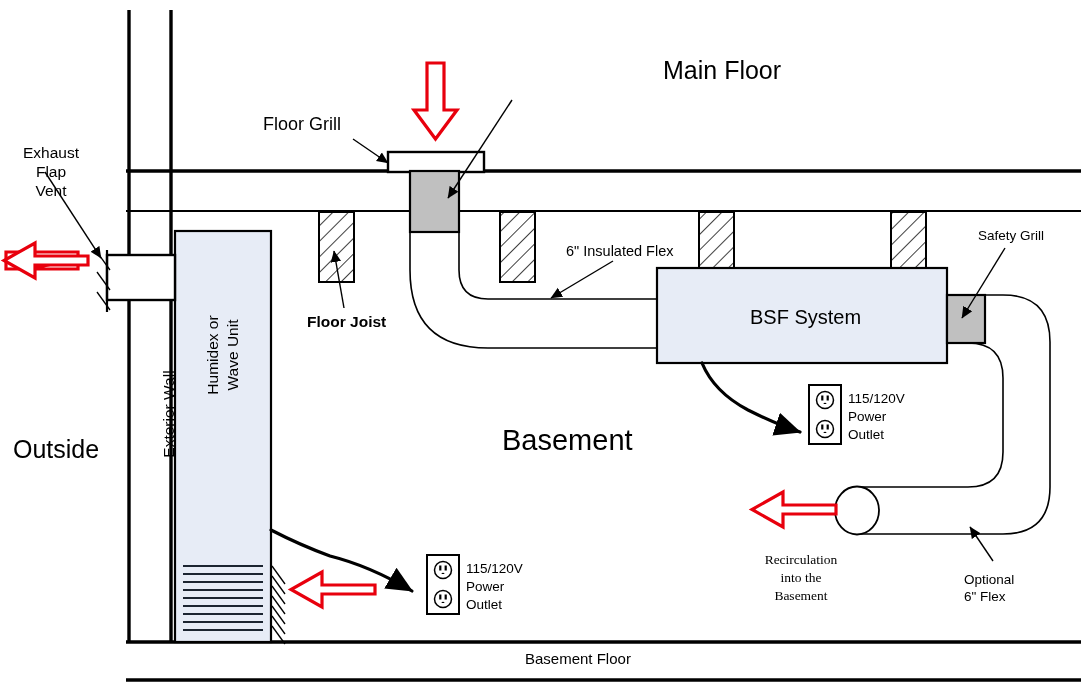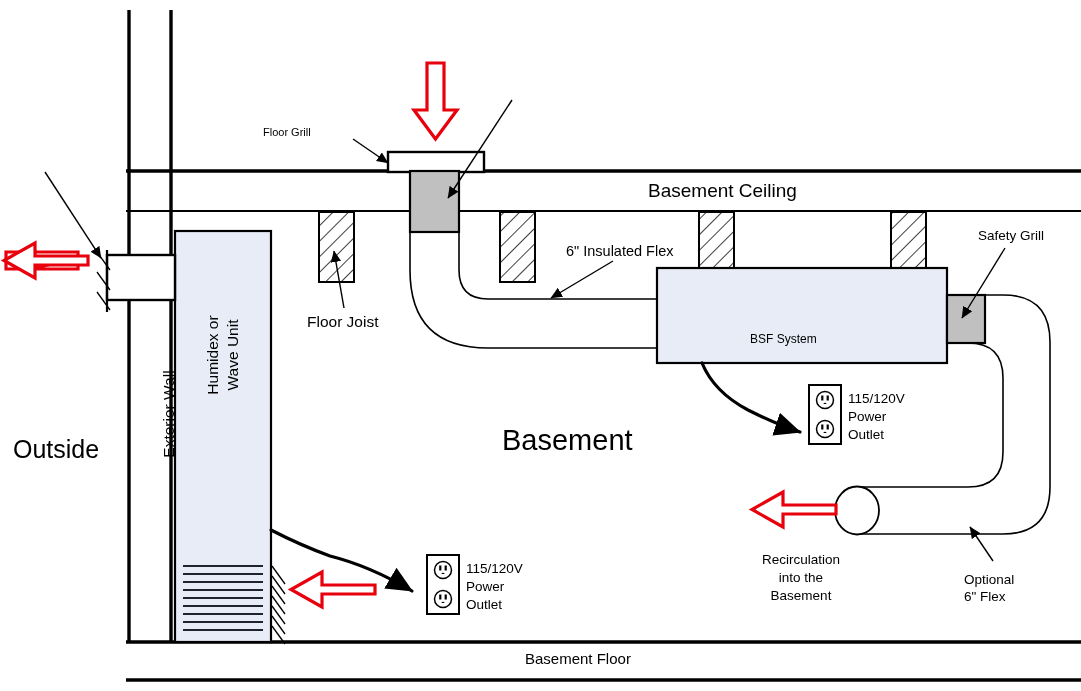--- a/index.html
+++ b/index.html
@@ -177,58 +177,63 @@
     <line class="leader" x1="353" y1="139" x2="388" y2="163" marker-end="url(#arrowSolid)"></line>
     <line class="leader" x1="512" y1="100" x2="448" y2="198" marker-end="url(#arrowSolid)"></line>
     <line class="leader" x1="45" y1="172" x2="101" y2="258" marker-end="url(#arrowSolid)"></line>
     <line class="leader" x1="344" y1="308" x2="334" y2="251" marker-end="url(#arrowSolid)"></line>
     <line class="leader" x1="613" y1="261" x2="551" y2="298" marker-end="url(#arrowSolid)"></line>
     <line class="leader" x1="1005" y1="248" x2="962" y2="318" marker-end="url(#arrowSolid)"></line>
     <line class="leader" x1="993" y1="561" x2="970" y2="527" marker-end="url(#arrowSolid)"></line>
   </g>
 </svg>
 
+<div class="txt" style="position:absolute;left:663px;top:56px;font-size:25px;white-space:nowrap;">Main Floor</div>
 
 <div class="txt" style="position:absolute;left:502px;top:424px;font-size:29px;white-space:nowrap;">Basement</div>
 
 <div class="txt" style="position:absolute;left:13px;top:435px;font-size:25px;white-space:nowrap;">Outside</div>
 
-<div class="txt" style="position:absolute;left:648px;top:180px;font-size:19px;white-space:nowrap;">Basement Ceiling</div>
 
 <div class="txt" style="position:absolute;left:525px;top:650px;font-size:15px;white-space:nowrap;">Basement Floor</div>
 
-
-<div style="position:absolute;left:263px;top:126px;font-size:11px;white-space:nowrap;">Floor Grill</div>
-
-
-<div style="position:absolute;left:307px;top:313px;font-size:15.5px;white-space:nowrap;">Floor Joist</div>
+<div style="position:absolute;left:16px;top:143px;font-size:15.5px;line-height:19px;text-align:center;width:70px;">
+  <div>Exhaust</div>
+  <div>Flap</div>
+  <div>Vent</div>
+</div>
+
+<div style="position:absolute;left:263px;top:114px;font-size:18px;white-space:nowrap;">Floor Grill</div>
+
+
+<div style="position:absolute;left:307px;top:313px;font-size:15.5px;white-space:nowrap;font-weight:bold;">Floor Joist</div>
 
 <div style="position:absolute;left:566px;top:243px;font-size:14.5px;white-space:nowrap;">6" Insulated Flex</div>
 
 <div style="position:absolute;left:978px;top:228px;font-size:13.5px;white-space:nowrap;">Safety Grill</div>
 
 <div style="position:absolute;left:964px;top:571px;font-size:13.5px;line-height:17px;text-align:left;width:76px;">
   <div>Optional</div>
   <div>6" Flex</div>
 </div>
 
-<div style="position:absolute;left:748px;top:551px;font-size:13.5px;line-height:18px;text-align:center;width:106px;">
+<div style="position:absolute;left:748px;top:551px;font-size:13.5px;line-height:18px;text-align:center;width:106px;font-family:Liberation Serif, serif;">
   <div>Recirculation</div>
   <div>into the</div>
   <div>Basement</div>
 </div>
 
 <div style="position:absolute;left:109px;top:405px;width:120px;text-align:center;font-size:15.5px;white-space:nowrap;transform:rotate(-90deg);transform-origin:center center;">Exterior Wall</div>
 
 <div style="position:absolute;left:158px;top:335px;width:130px;font-size:15.5px;line-height:20px;text-align:center;transform:rotate(-90deg);transform-origin:center center;">
   <div>Humidex or</div>
   <div>Wave Unit</div>
 </div>
 
-<div style="position:absolute;left:750px;top:306px;font-size:12px;white-space:nowrap;margin-top:26px;">BSF System</div>
+<div style="position:absolute;left:750px;top:306px;font-size:20px;white-space:nowrap;">BSF System</div>
 
 <div style="position:absolute;left:848px;top:390px;font-size:13.5px;line-height:18px;">
   <div>115/120V</div>
   <div>Power</div>
   <div>Outlet</div>
 </div>
 
 <div style="position:absolute;left:466px;top:560px;font-size:13.5px;line-height:18px;">
   <div>115/120V</div>
   <div>Power</div>

